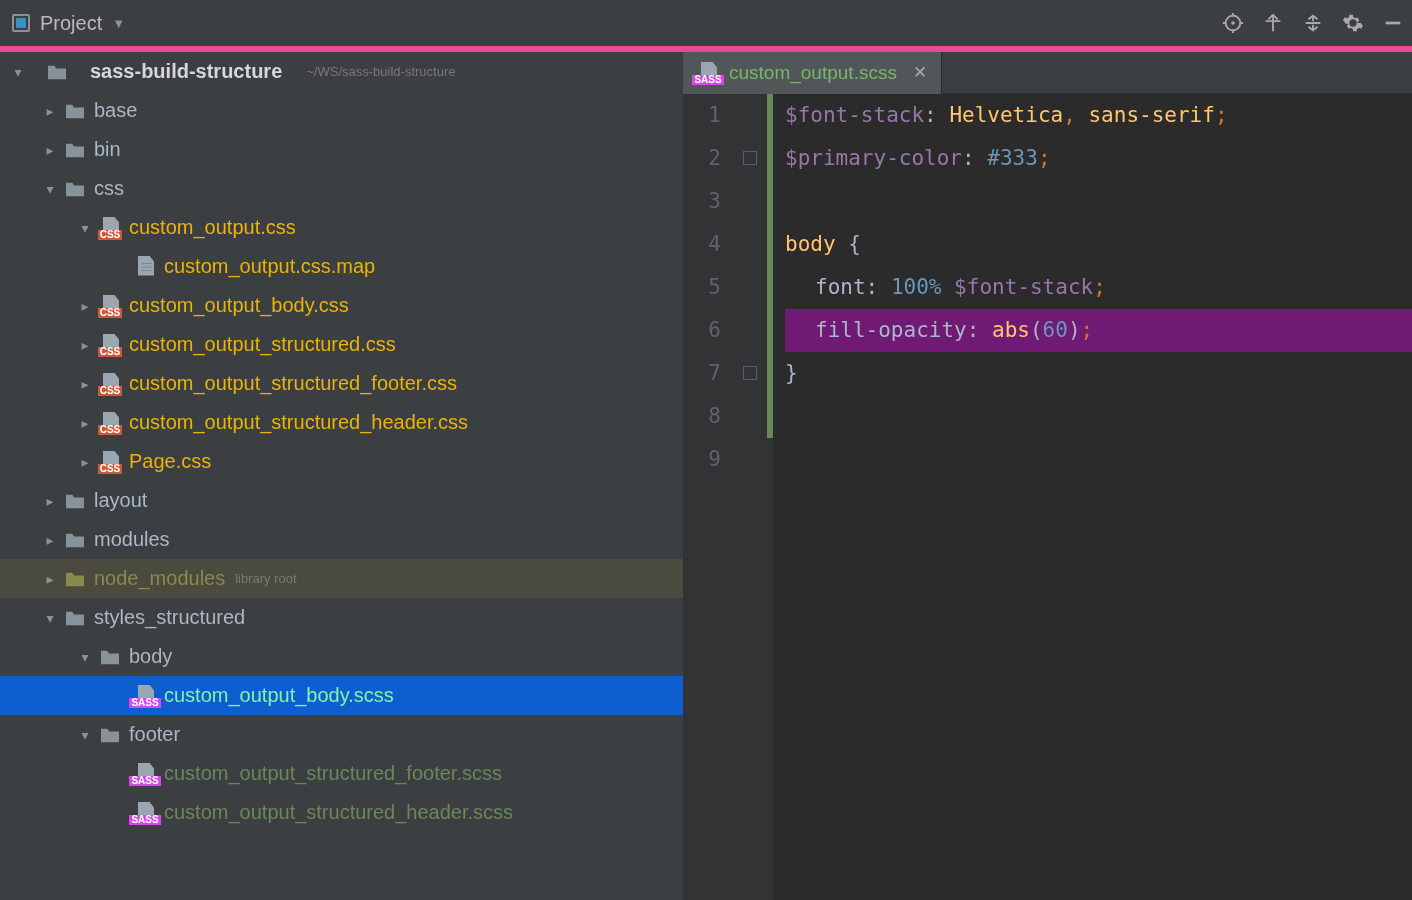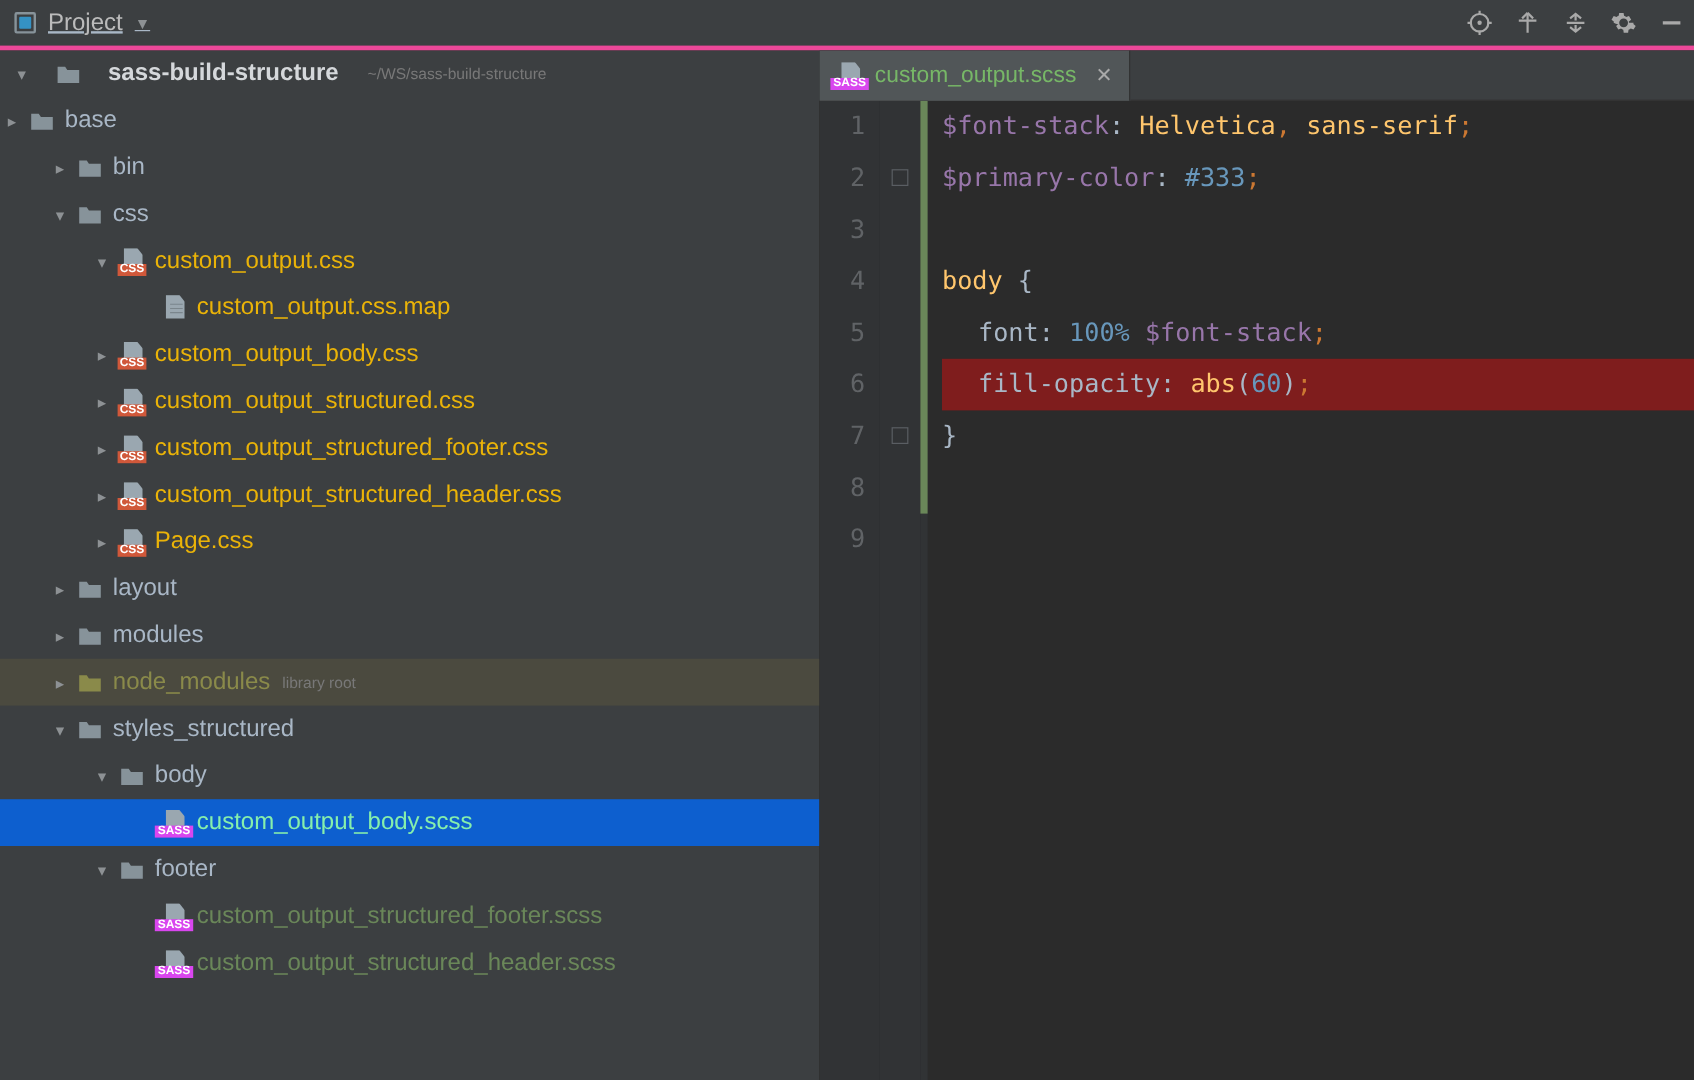--- a/index.html
+++ b/index.html
@@ -7,27 +7,26 @@
   font-family: -apple-system, "Segoe UI", Arial, sans-serif;
   background: #2b2b2b;
   color: #a9b7c6;
   width: 1412px;
   height: 900px;
   overflow: hidden;
   display: flex;
   flex-direction: column;
 }
 .toolbar {
-  height: 42px;
+  height: 52px;
   background: #3c3f41;
   display: flex;
   align-items: center;
-  border-bottom: 4px solid #ec4899;
+  border-bottom: 6px solid #ec4899;
   padding: 0 8px 0 12px;
-  text-decoration: underline;
 }
 .toolbar-left { display: flex; align-items: center; gap: 10px; flex: 1; }
 .project-btn { display: flex; align-items: center; gap: 10px; color: #bbbbbb; font-size: 20px; cursor: pointer; }
 .proj-icon { width: 18px; height: 18px; border: 2px solid #87939a; display: inline-flex; align-items: center; justify-content: center; border-radius: 2px; }
 .proj-icon::after { content: ""; width: 10px; height: 10px; background: #3592c4; border-radius: 1px; }
 .toolbar-right { display: flex; align-items: center; gap: 18px; }
 .tb-icon { width: 22px; height: 22px; color: #a9a9a9; cursor: pointer; display: inline-flex; align-items: center; justify-content: center; }
 .tb-icon svg { width: 22px; height: 22px; fill: currentColor; }
 .main { display: flex; flex: 1; overflow: hidden; }
 .sidebar {
@@ -73,21 +72,21 @@
 .tab .file-icon { margin: 0; }
 .tab-close { color: #a9a9a9; font-size: 17px; margin-left: 6px; cursor: pointer; }
 .editor { display: flex; flex: 1; font-family: "Menlo","Consolas",monospace; font-size: 21px; line-height: 43px; position: relative; overflow: hidden; }
 .gutter { width: 50px; text-align: right; padding-right: 12px; color: #606366; background: #313335; }
 .margin { width: 34px; background: #313335; position: relative; }
 .margin-mark { position: absolute; left: 10px; width: 14px; height: 14px; border: 1px solid #5a5e63; }
 .vcs-bar { width: 6px; background: #313335; position: relative; }
 .vcs-mark { position: absolute; left: 0; width: 6px; background: #6a8759; }
 .code { flex: 1; padding-left: 12px; position: relative; }
 .code-line { height: 43px; white-space: pre; }
-.code-line.current { background: #7f1d1d; }
+.code-line.current { background: #701a75; }
 .tok-var { color: #9876aa; }
 .tok-val { color: #6897bb; }
 .tok-punc { color: #cc7832; }
 .tok-prop { color: #a9b7c6; }
 .tok-fn { color: #ffc66d; }
 .tok-sel { color: #ffc66d; }
 .tok-white { color: #a9b7c6; }
 .indent { display: inline-block; width: 30px; }
 </style>
 </head>
@@ -141,21 +140,21 @@
       <span class="chev exp"></span>
       <span class="folder-icon">
           <svg viewBox="0 0 24 20">
             <path fill="#87939a" d="M2 3h7l2 3h11v12H2z"></path>
           </svg>
         </span>
       <span class="tree-label bold">sass-build-structure</span>
       <span class="tree-suffix">~/WS/sass-build-structure</span>
     </div>
 
-    <div class="tree-row" style="">
+    <div class="tree-row" style="padding-left:40px;">
       <span class="chev col"></span>
       <span class="folder-icon">
           <svg viewBox="0 0 24 20">
             <path fill="#87939a" d="M2 3h7l2 3h11v12H2z"></path>
           </svg>
         </span>
       <span class="tree-label">base</span>
     </div>
 
     <div class="tree-row" style="padding-left:40px;">

